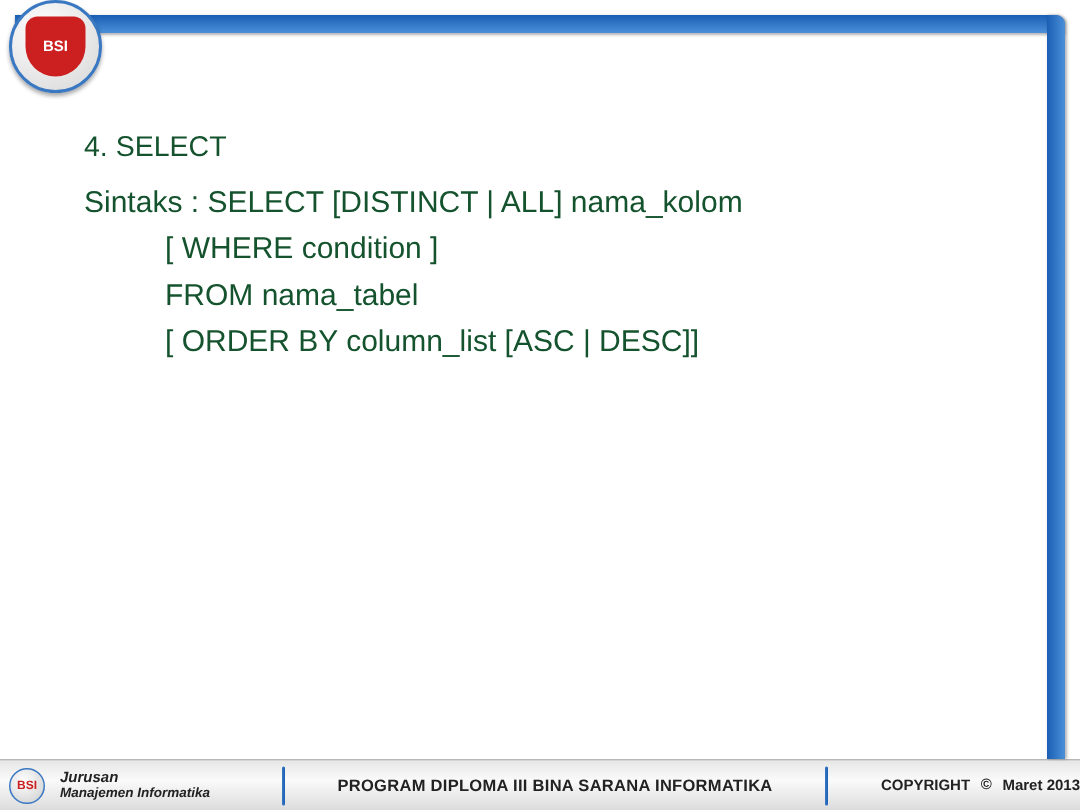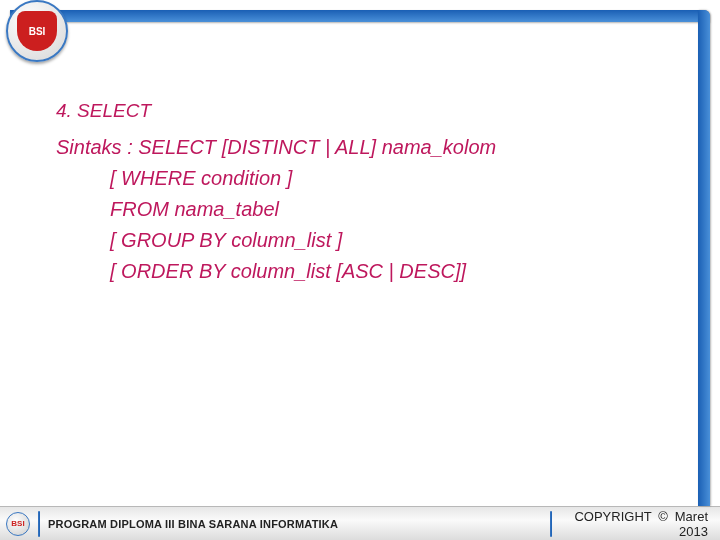--- a/index.html
+++ b/index.html
@@ -49,23 +49,22 @@
     position: relative;
     display: flex;
     align-items: center;
     justify-content: center;
     color: #fff;
     font-size: 10px;
     font-weight: bold;
   }
   .content {
     position: absolute;
-    top: 100px; left: 56px; right: 60px;
-    color: #be185d;
-    font-style: italic;
+    top: 88px; left: 56px; right: 60px;
+    color: #14532d;
   }
   .heading {
     font-size: 19px;
     font-weight: 400;
     margin-bottom: 10px;
   }
   .syntax {
     font-size: 20px;
     line-height: 1.55;
   }
@@ -92,30 +91,30 @@
   .footer-left .j1 { font-weight: bold; font-style: italic; font-size: 10px; }
   .footer-left .j2 { font-weight: bold; font-style: italic; font-size: 9px; }
   .footer-sep {
     width: 2px; height: 26px;
     background: linear-gradient(to right, #3a78c2, #1a5fb4);
     margin: 0 8px;
     border-radius: 1px;
   }
   .footer-center {
     flex: 1;
+    text-align: center;
     font-weight: bold;
     font-size: 11px;
     letter-spacing: 0.2px;
   }
   .footer-right {
     width: 160px;
     text-align: right;
-    padding-right: 12px;
-    font-weight: normal;
-    font-size: 13px;
+    font-weight: bold;
+    font-size: 10px;
   }
   .copy-ico {
     display: inline-block;
     width: 12px; height: 12px; line-height: 12px;
     text-align: center;
     vertical-align: middle;
     margin: 0 2px;
   }
   .sl-logo {
     width: 24px; height: 24px;
@@ -139,28 +138,31 @@
     <span>BSI</span>
   </div>
 </div>
 
 <div class="content">
   <div class="heading">4.  SELECT</div>
   <div class="syntax">
     <span>Sintaks : </span><span>SELECT [DISTINCT | ALL] nama_kolom</span>
     <span class="indent">[ WHERE condition ]</span>
     <span class="indent">FROM nama_tabel</span>
-    <span class="indent">[ GROUP BY column_list ]</span>
     <span class="indent">[ ORDER BY column_list [ASC | DESC]]</span>
   </div>
 </div>
 
 <div class="footer">
   <div class="sl-logo">
     <span>BSI</span>
+  </div>
+  <div class="footer-left">
+    <div class="j1">Jurusan</div>
+    <div class="j2">Manajemen Informatika</div>
   </div>
   <div class="footer-sep"></div>
   <div class="footer-center">PROGRAM DIPLOMA III BINA SARANA INFORMATIKA</div>
   <div class="footer-sep"></div>
   <div class="footer-right">
     <span>COPYRIGHT</span>
     <span class="copy-ico">©</span>
     <span>Maret 2013</span>
   </div>
 </div>

